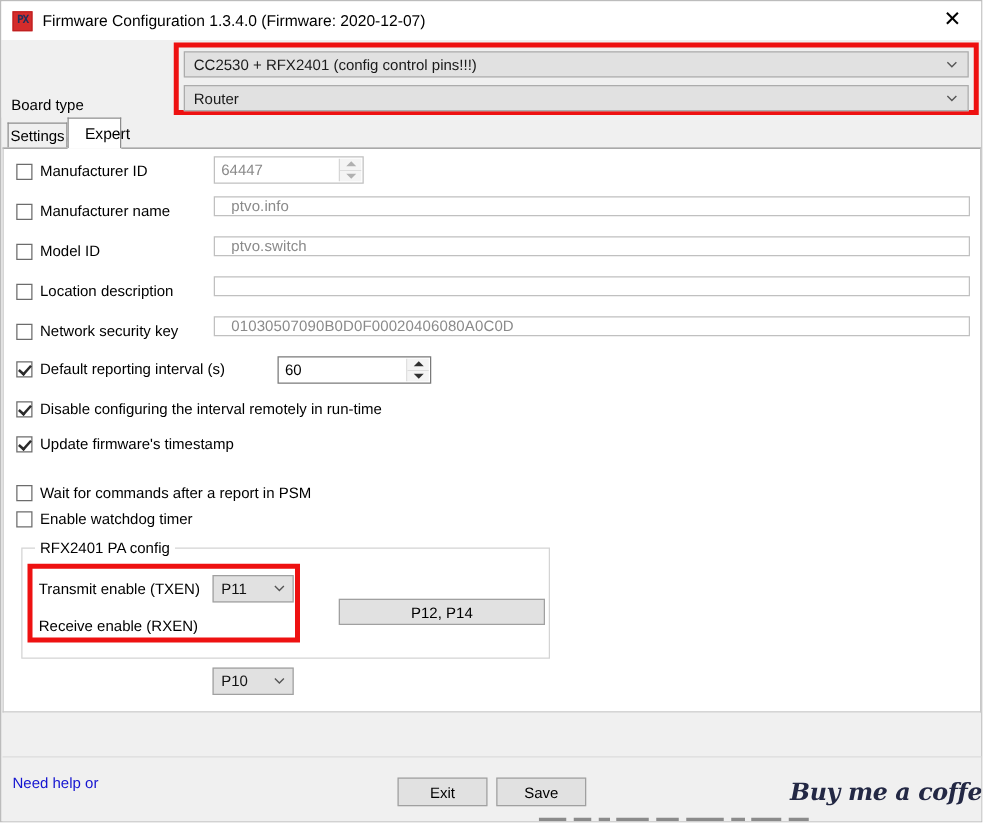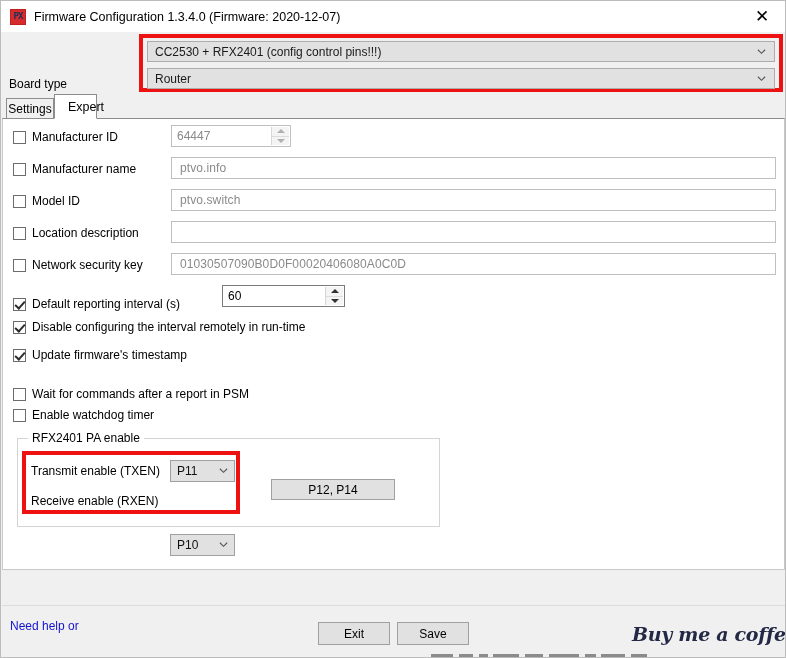--- a/index.html
+++ b/index.html
@@ -204,22 +204,22 @@
   
   .tin {
     position: absolute;
     background: #ffffff;
     border: 1px solid #c0c0c0;
     box-sizing: border-box;
     font-size: 12px;
     color: #8a8a8a;
     display: flex;
     align-items: center;
-    padding-left: 8px;
-    height: 22px;
+    padding-left: 13px;
+    height: 16px;
     letter-spacing: 0.1px;
     cursor: text;
   }
   .tin.empty { color: #8a8a8a; }
 
   
   .spin {
     position: absolute;
     height: 22px;
     background: #ffffff;
@@ -461,21 +461,21 @@
     </div>
 
     <div class="cbrow" style="top:138px;">
       <span class="cb"></span>
       <span class="lbl">Network security key</span>
     </div>
     <div class="tin" style="left:168px; top:134px; width:605px;">
       <span>01030507090B0D0F00020406080A0C0D</span>
     </div>
 
-    <div class="cbrow" style="top:177px;">
+    <div class="cbrow" style="top:168px;">
       <span class="cb checked"></span>
       <span class="lbl">Default reporting interval (s)</span>
     </div>
     <div class="spin enabled" style="left:219px; top:166px; width:123px;">
       <span class="val">60</span>
       <span class="btns">
         <span class="sb up">
             <i class="tri up"></i>
           </span>
         <span class="sb dn">
@@ -495,42 +495,42 @@
     <div class="cbrow" style="top:267px;">
       <span class="cb"></span>
       <span class="lbl">Wait for commands after a report in PSM</span>
     </div>
     <div class="cbrow" style="top:288px;">
       <span class="cb"></span>
       <span class="lbl">Enable watchdog timer</span>
     </div>
 
     <div class="groupbox" style="left:14px; top:319px; width:423px; height:89px;">
-      <span class="gtitle">RFX2401 PA enable</span>
+      <span class="gtitle">RFX2401 PA config</span>
     </div>
 
     <div class="red-box" style="left:19px; top:332px; width:218px; height:63px;"></div>
 
     <span style="position:absolute; left:28px; top:345px; font-size:12px;">Transmit enable (TXEN)</span>
     <div class="small-combo" style="left:167px; top:341px; width:65px;">
       <span>P11</span>
       <svg class="chev" viewBox="0 0 10 10">
         <path d="M1 3 L5 7 L9 3" fill="none" stroke="#555" stroke-width="1.2"></path>
       </svg>
     </div>
 
     <span style="position:absolute; left:28px; top:375px; font-size:12px;">Receive enable (RXEN)</span>
     <div class="small-combo" style="left:167px; top:371px; width:65px;margin-top:44px;">
       <span>P10</span>
       <svg class="chev" viewBox="0 0 10 10">
         <path d="M1 3 L5 7 L9 3" fill="none" stroke="#555" stroke-width="1.2"></path>
       </svg>
     </div>
 
-    <div class="btn" style="left:268px; top:360px; width:124px; height:21px;">P12, P14</div>
+    <div class="btn" style="left:268px; top:360px; width:165px; height:21px;">P12, P14</div>
 
   </div>
 
   <div class="footer">
     <div class="helplink">
       <span>Need help or</span>
       <span class="l2">more info?</span>
     </div>
   </div>
 

